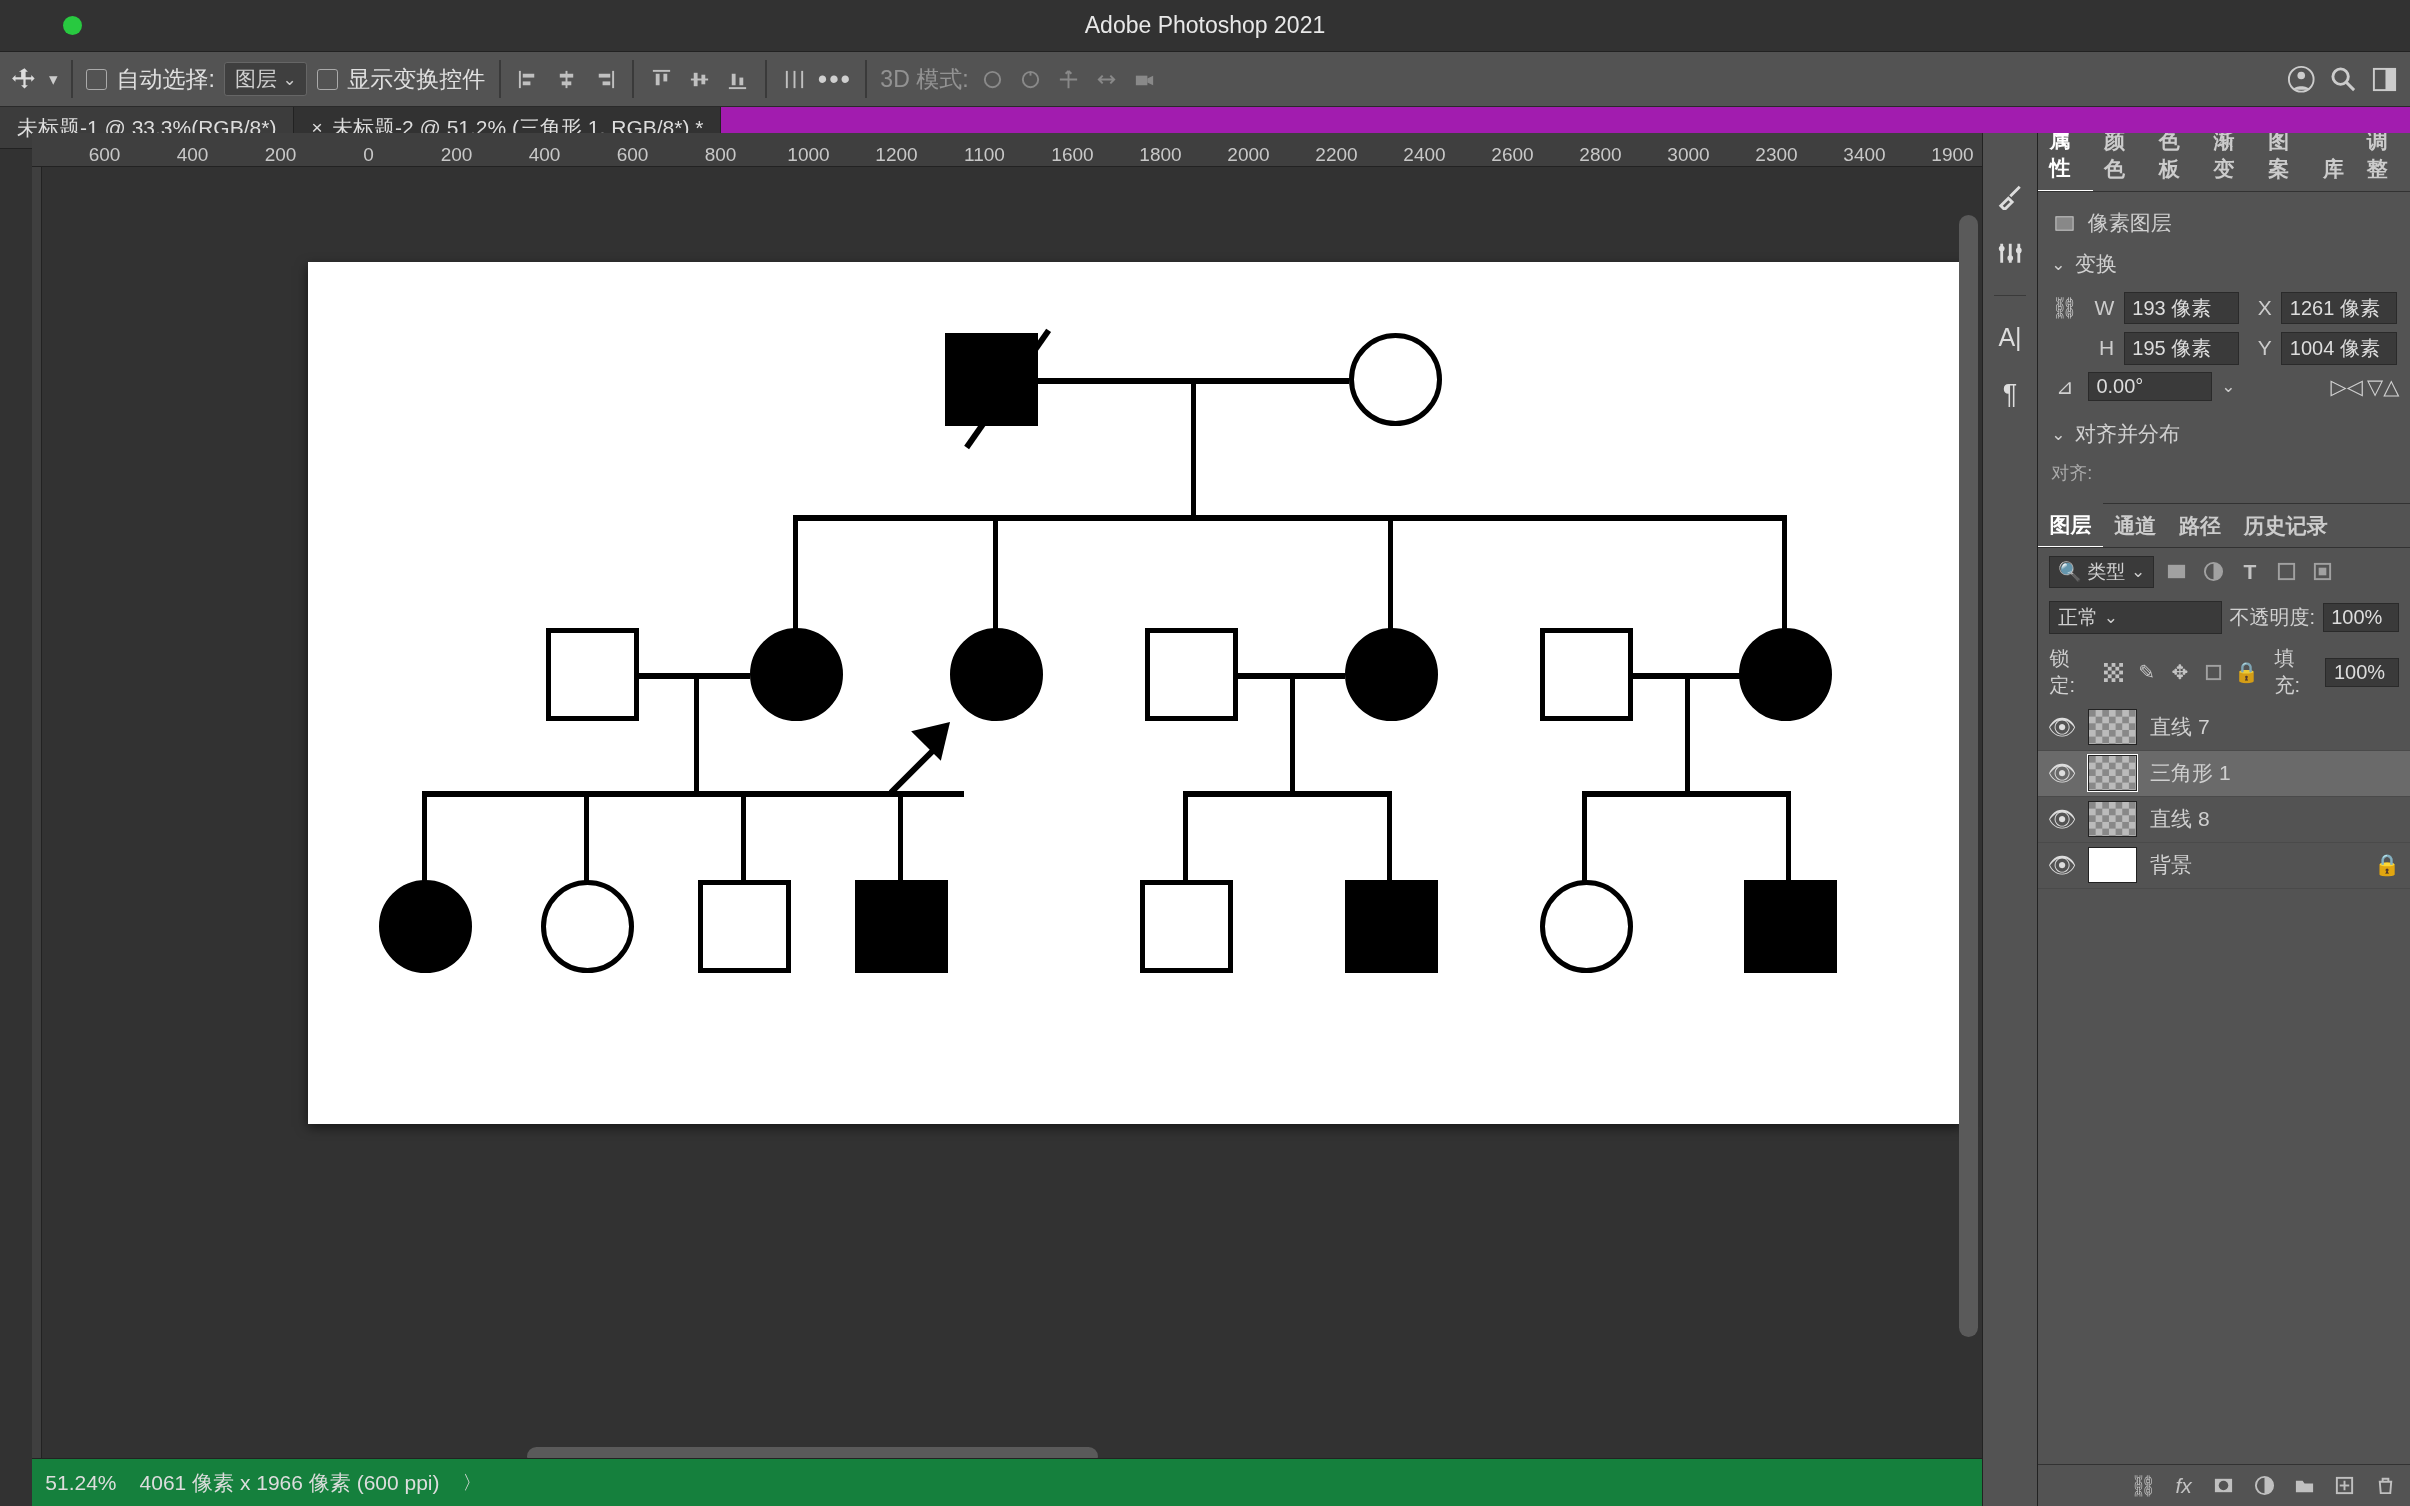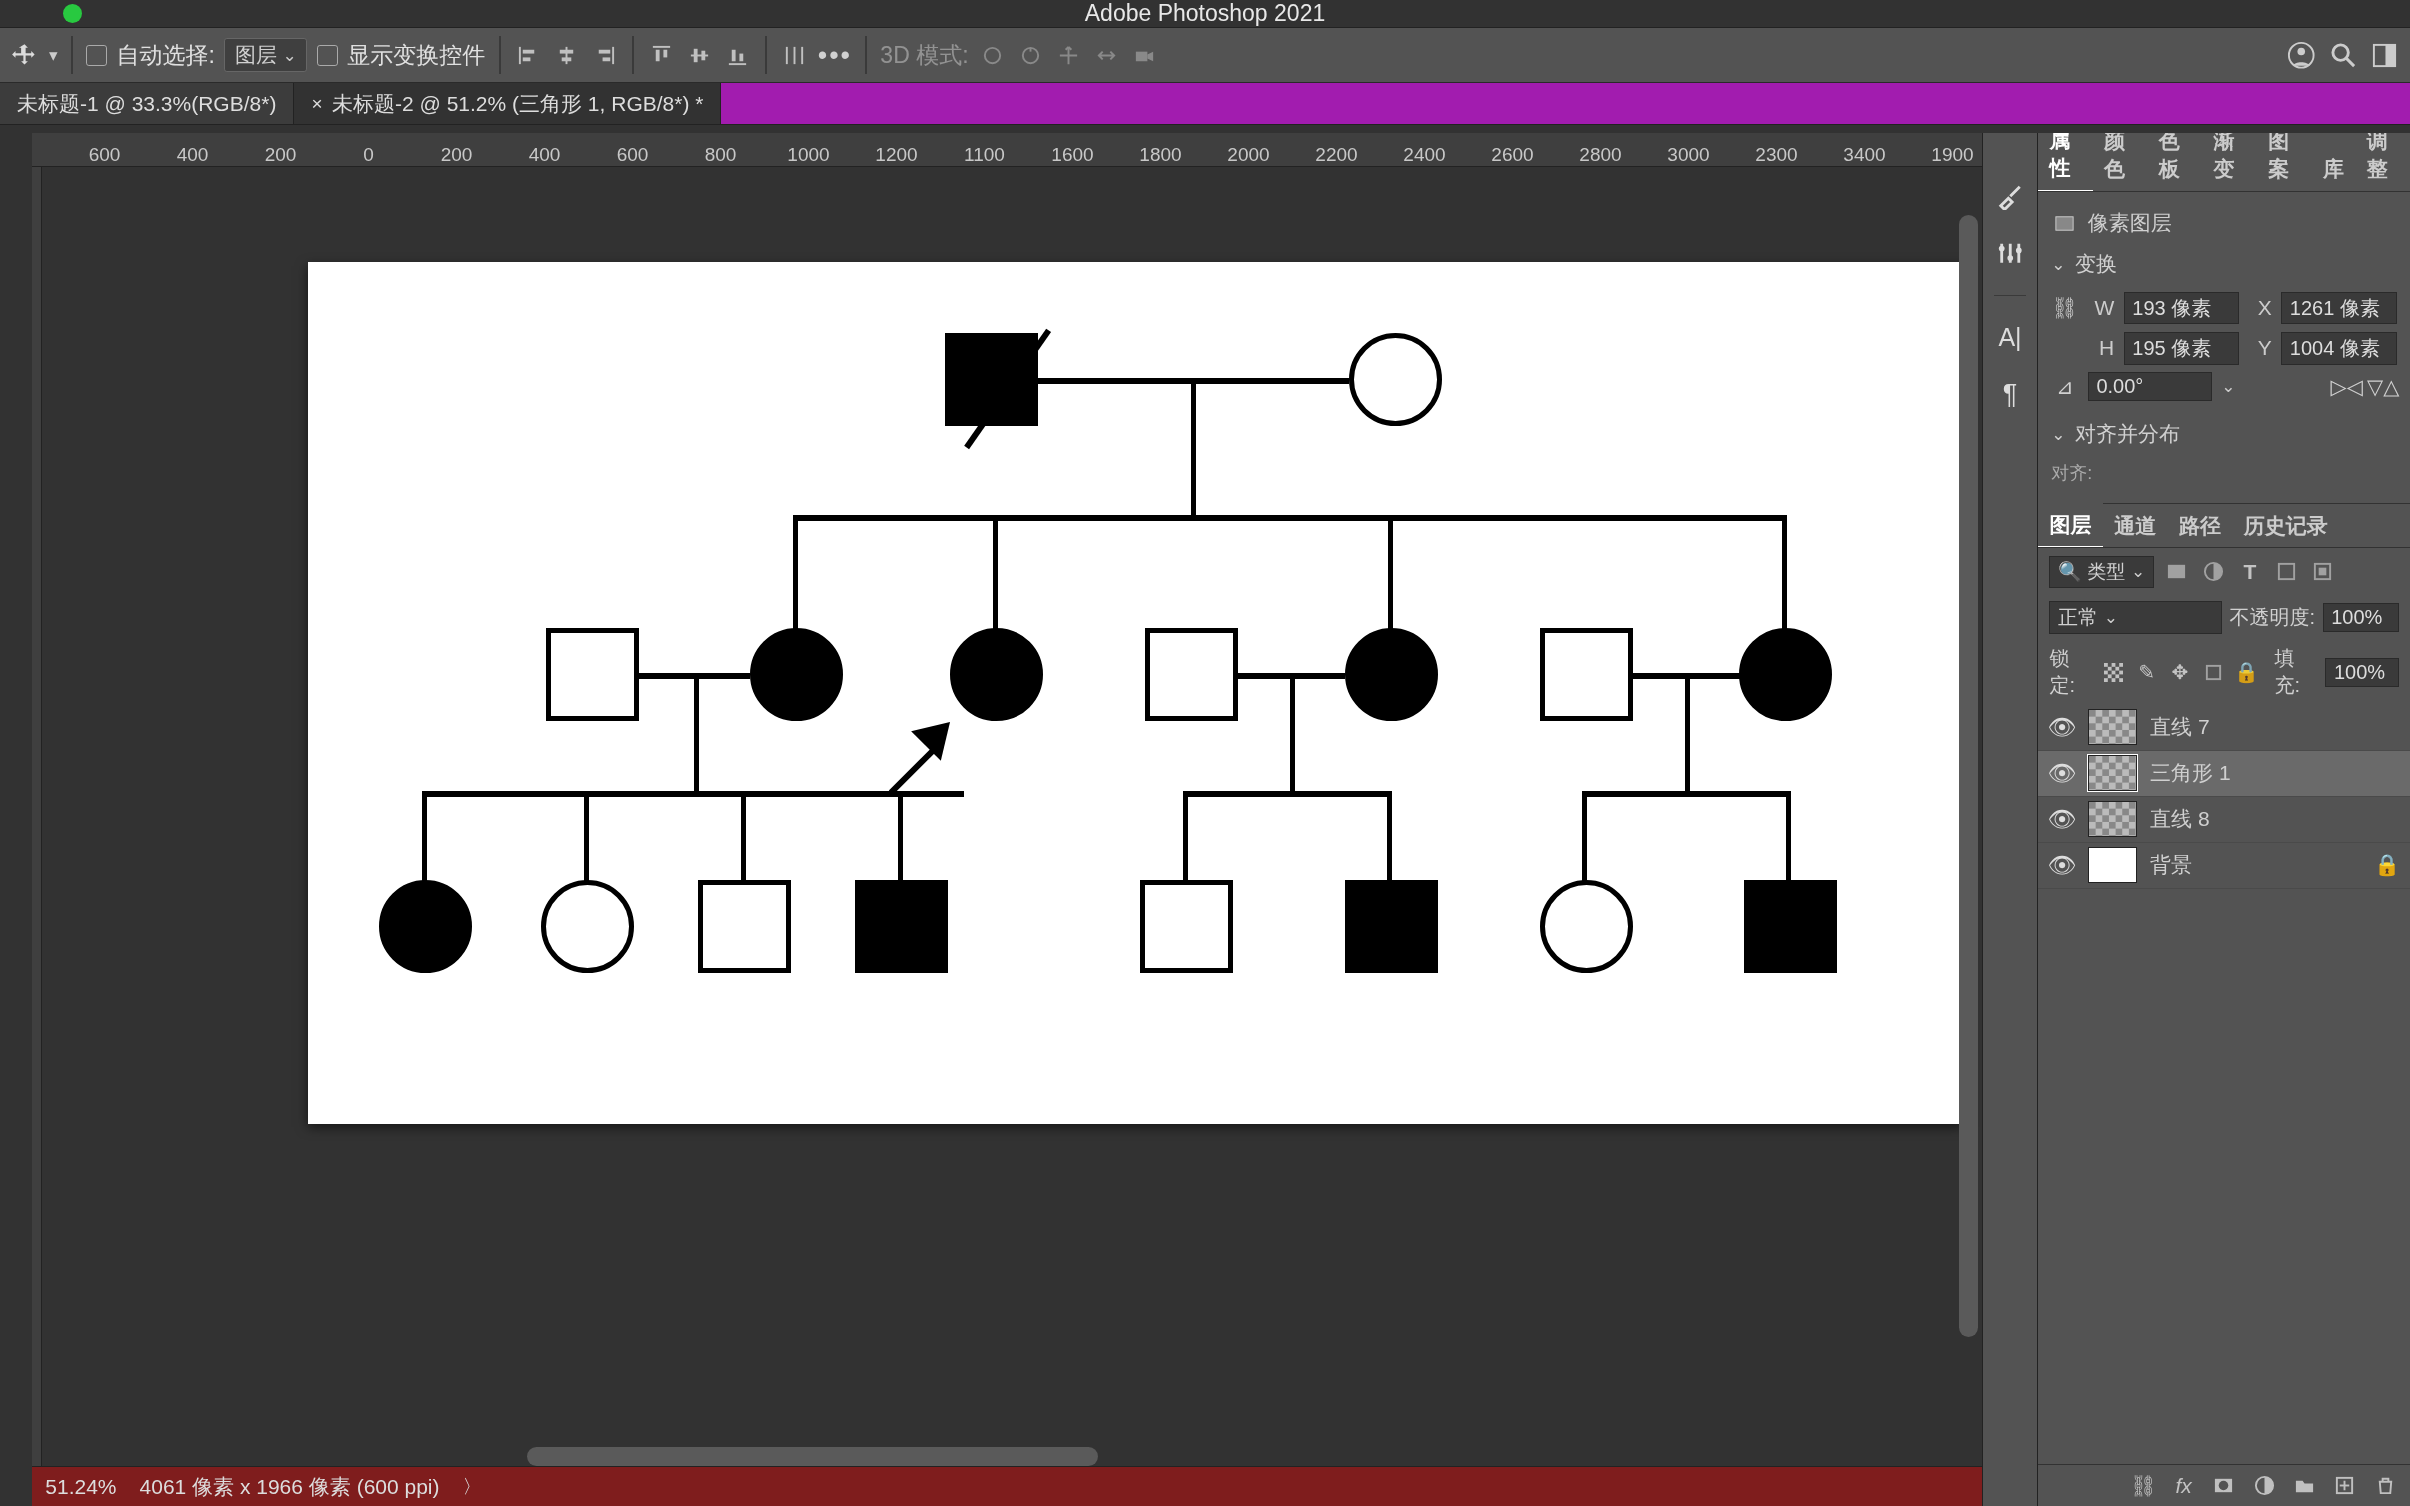--- a/index.html
+++ b/index.html
@@ -1,19 +1,19 @@
 <!DOCTYPE html>
 <html><head>
 <meta charset="utf-8">
 <style>
 * { box-sizing: border-box; margin: 0; padding: 0; font-family: -apple-system, "Helvetica Neue", Arial, sans-serif; }
 html, body { width: 2410px; height: 1507px; overflow: hidden; background: #323232; color: #d0d0d0; font-size: 21px; user-select: none; }
 
 
-.titlebar { height: 28px; background: #323232; display: flex; align-items: center; position: relative; border-bottom: 1px solid #222; padding-left: 48px; }
+.titlebar { height: 52px; background: #323232; display: flex; align-items: center; position: relative; border-bottom: 1px solid #222; padding-left: 48px; }
 .traffic { display: flex; gap: 13.3px; padding-left: 15px; }
 .dot { width: 19px; height: 19px; border-radius: 50%; }
 .dot.green { background: #28c940; }
 .app-title { position: absolute; left: 50%; transform: translateX(-50%); font-size: 23px; color: #e8e8e8; }
 
 
 .optbar { height: 55px; background: #535353; display: flex; align-items: center; padding: 0 9.5px; gap: 9.5px; border-bottom: 1px solid #2a2a2a; }
 .tool-ico { width: 30px; height: 30px; display: flex; align-items: center; justify-content: center; }
 .chev { font-size: 17px; color: #ccc; }
 .checkbox { width: 21px; height: 21px; border: 1.9px solid #aaa; border-radius: 2.9px; }
@@ -51,21 +51,21 @@
 .ci.f { background:#000; }
 .hl { position:absolute; height:5.7px; background:#000; }
 .vl { position:absolute; width:5.7px; background:#000; }
 .slash { position:absolute; width:143px; height:5.7px; background:#000; transform:rotate(-55deg); }
 .arrow-line { position:absolute; width:67px; height:5.7px; background:#000; transform:rotate(-45deg); }
 .arrow-head { position:absolute; width:0; height:0; border-left:21px solid transparent; border-right:21px solid transparent; border-bottom:34px solid #000; transform:rotate(45deg); }
 
 .scroll-h { position:absolute; bottom:40px; left:495px; width:571px; height:19px; background:#5a5a5a; border-radius:9.5px; }
 .scroll-v { position:absolute; right:3.8px; top:48px; width:19px; height:1122px; background:#5a5a5a; border-radius:9.5px; }
 
-.statusbar { position:absolute; bottom:0; left:0; right:0; height:40px; background:#7f1d1d; display:flex; align-items:center; padding:0 13.3px; font-size:21px; color:#ddd; gap:23px; border-top:1px solid #222; }
+.statusbar { position:absolute; bottom:0; left:0; right:0; height:48px; background:#15803d; display:flex; align-items:center; padding:0 13.3px; font-size:21px; color:#ddd; gap:23px; border-top:1px solid #222; }
 .statusbar .sarrow { font-size:19px; }
 
 
 .dock { width: 55px; background: #535353; border-left:1px solid #222; padding-top:42px; display:flex; flex-direction:column; align-items:center; gap:15px; }
 .dock-ico { width:42px; height:42px; display:flex; align-items:center; justify-content:center; font-size:27px; color:#ddd; }
 .dock-sep { width:60%; height:1px; background:#3a3a3a; margin:5.7px 0; }
 
 
 .panels { width: 373px; background: #535353; border-left:1px solid #222; display:flex; flex-direction:column; overflow:hidden; }
 .panel-tabs { display:flex; height:44px; align-items:flex-end; border-bottom:1px solid #323232; }

